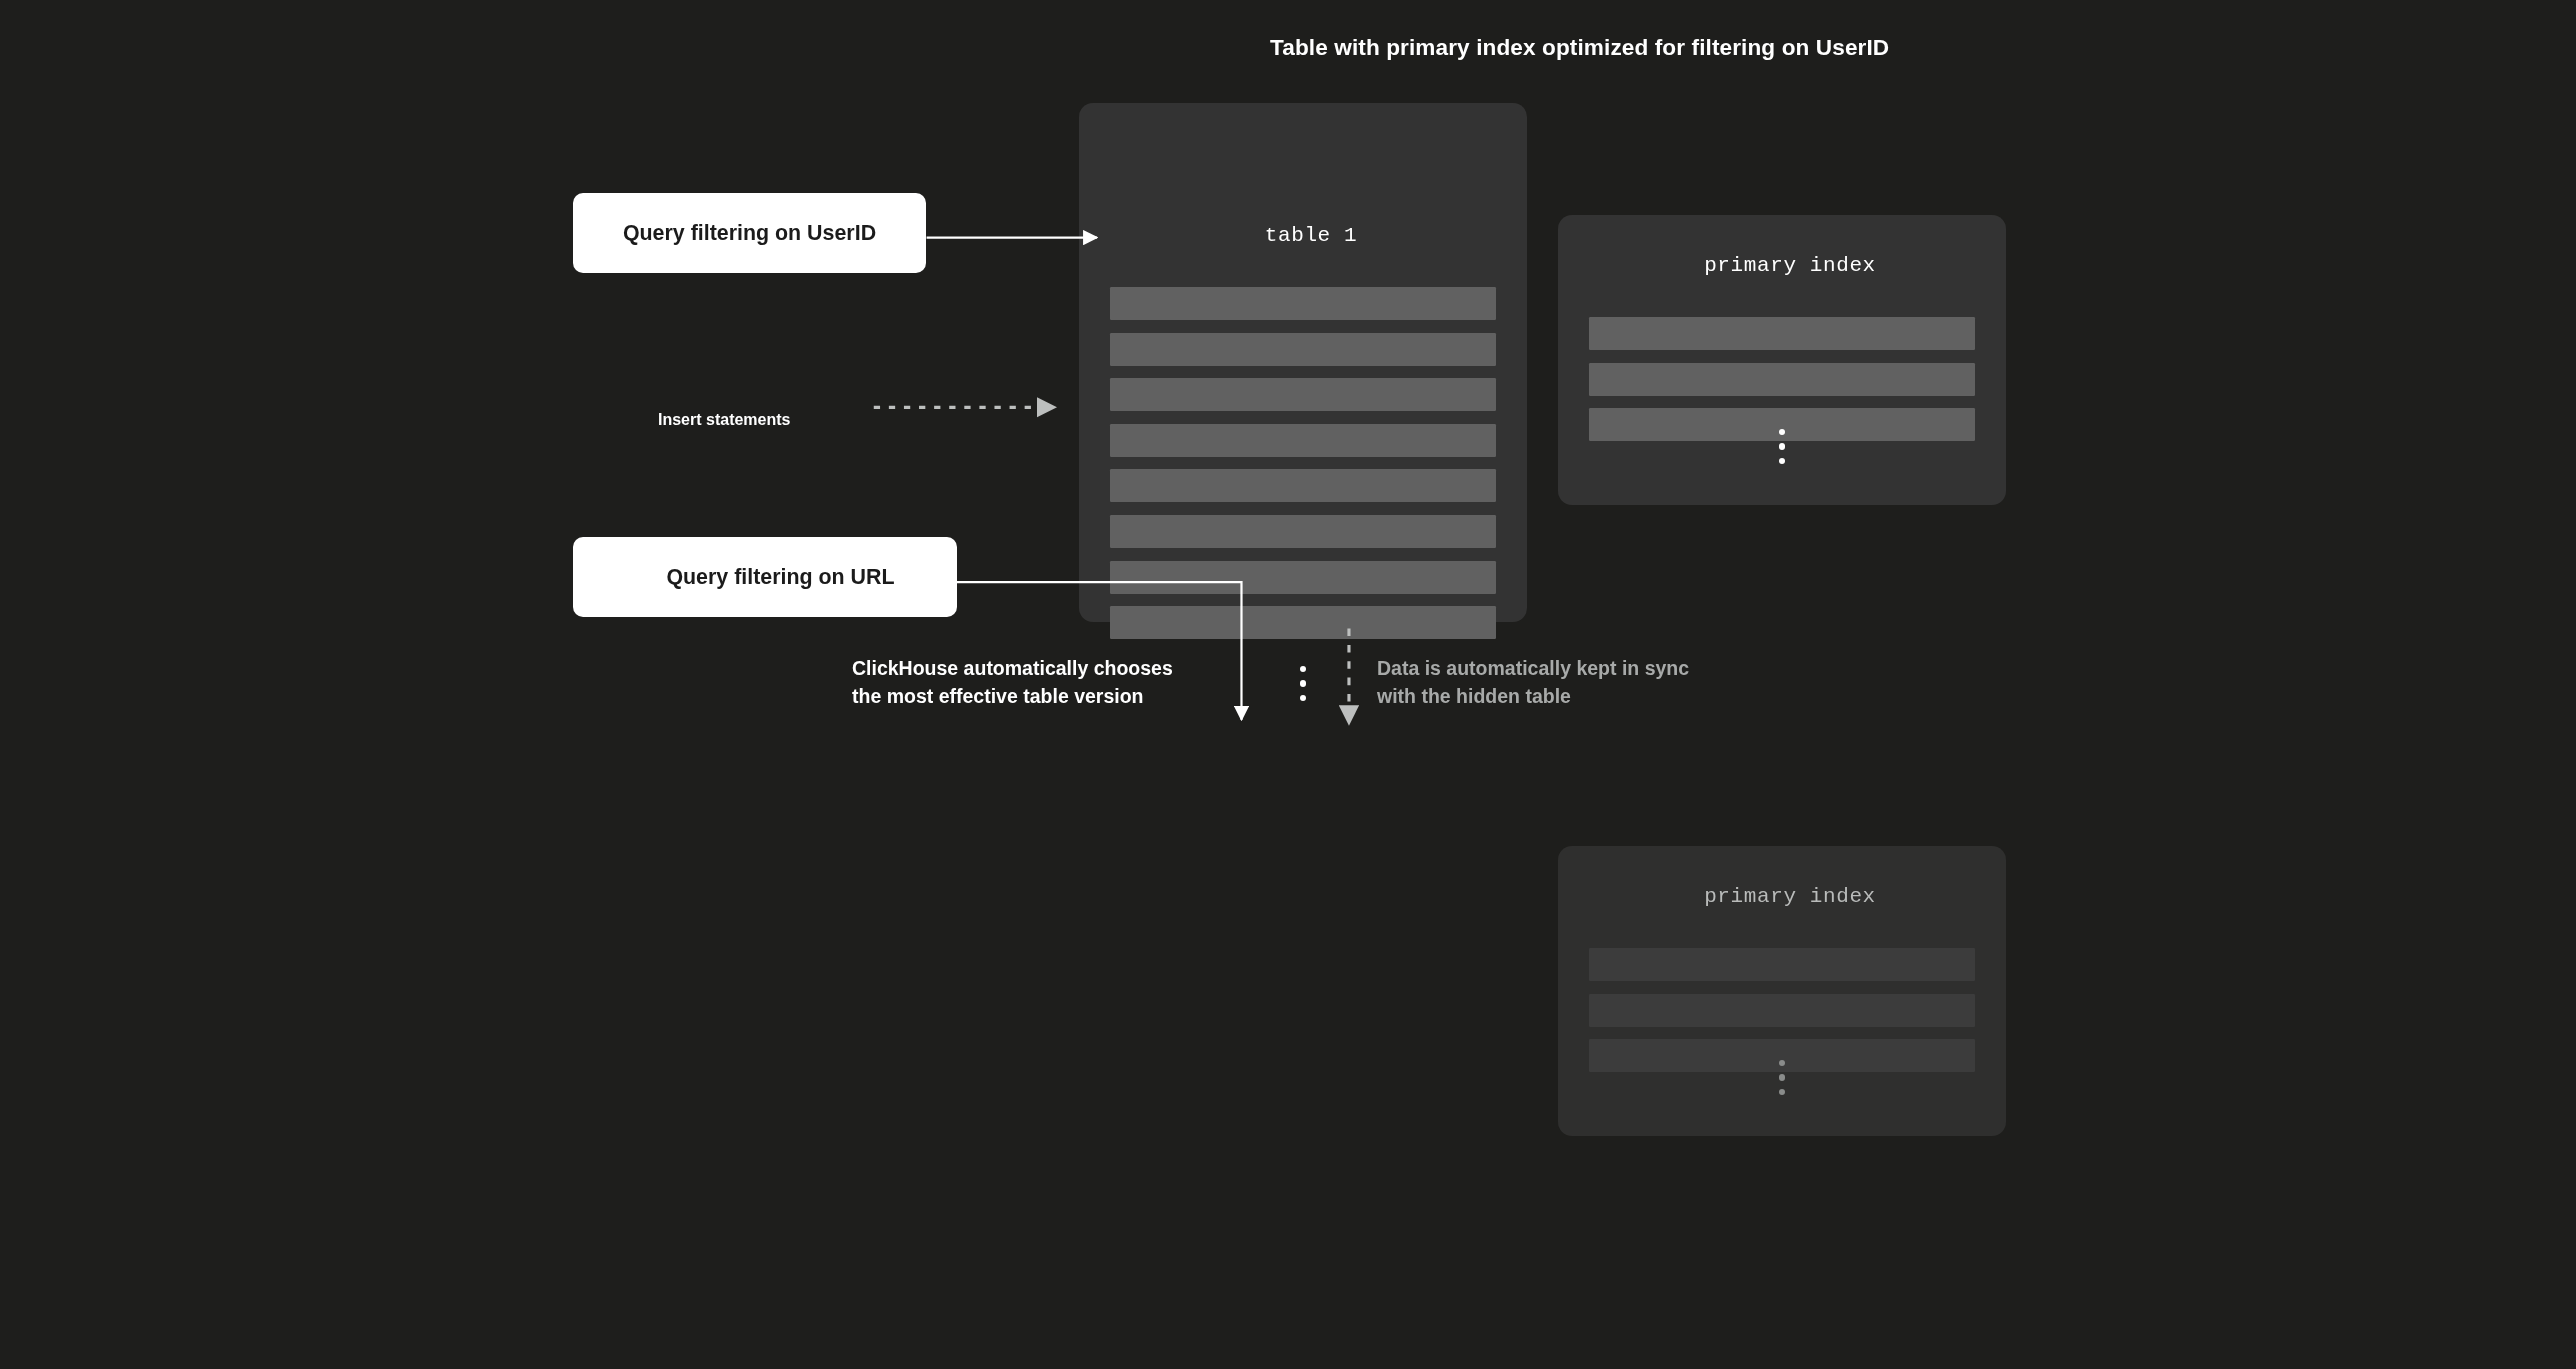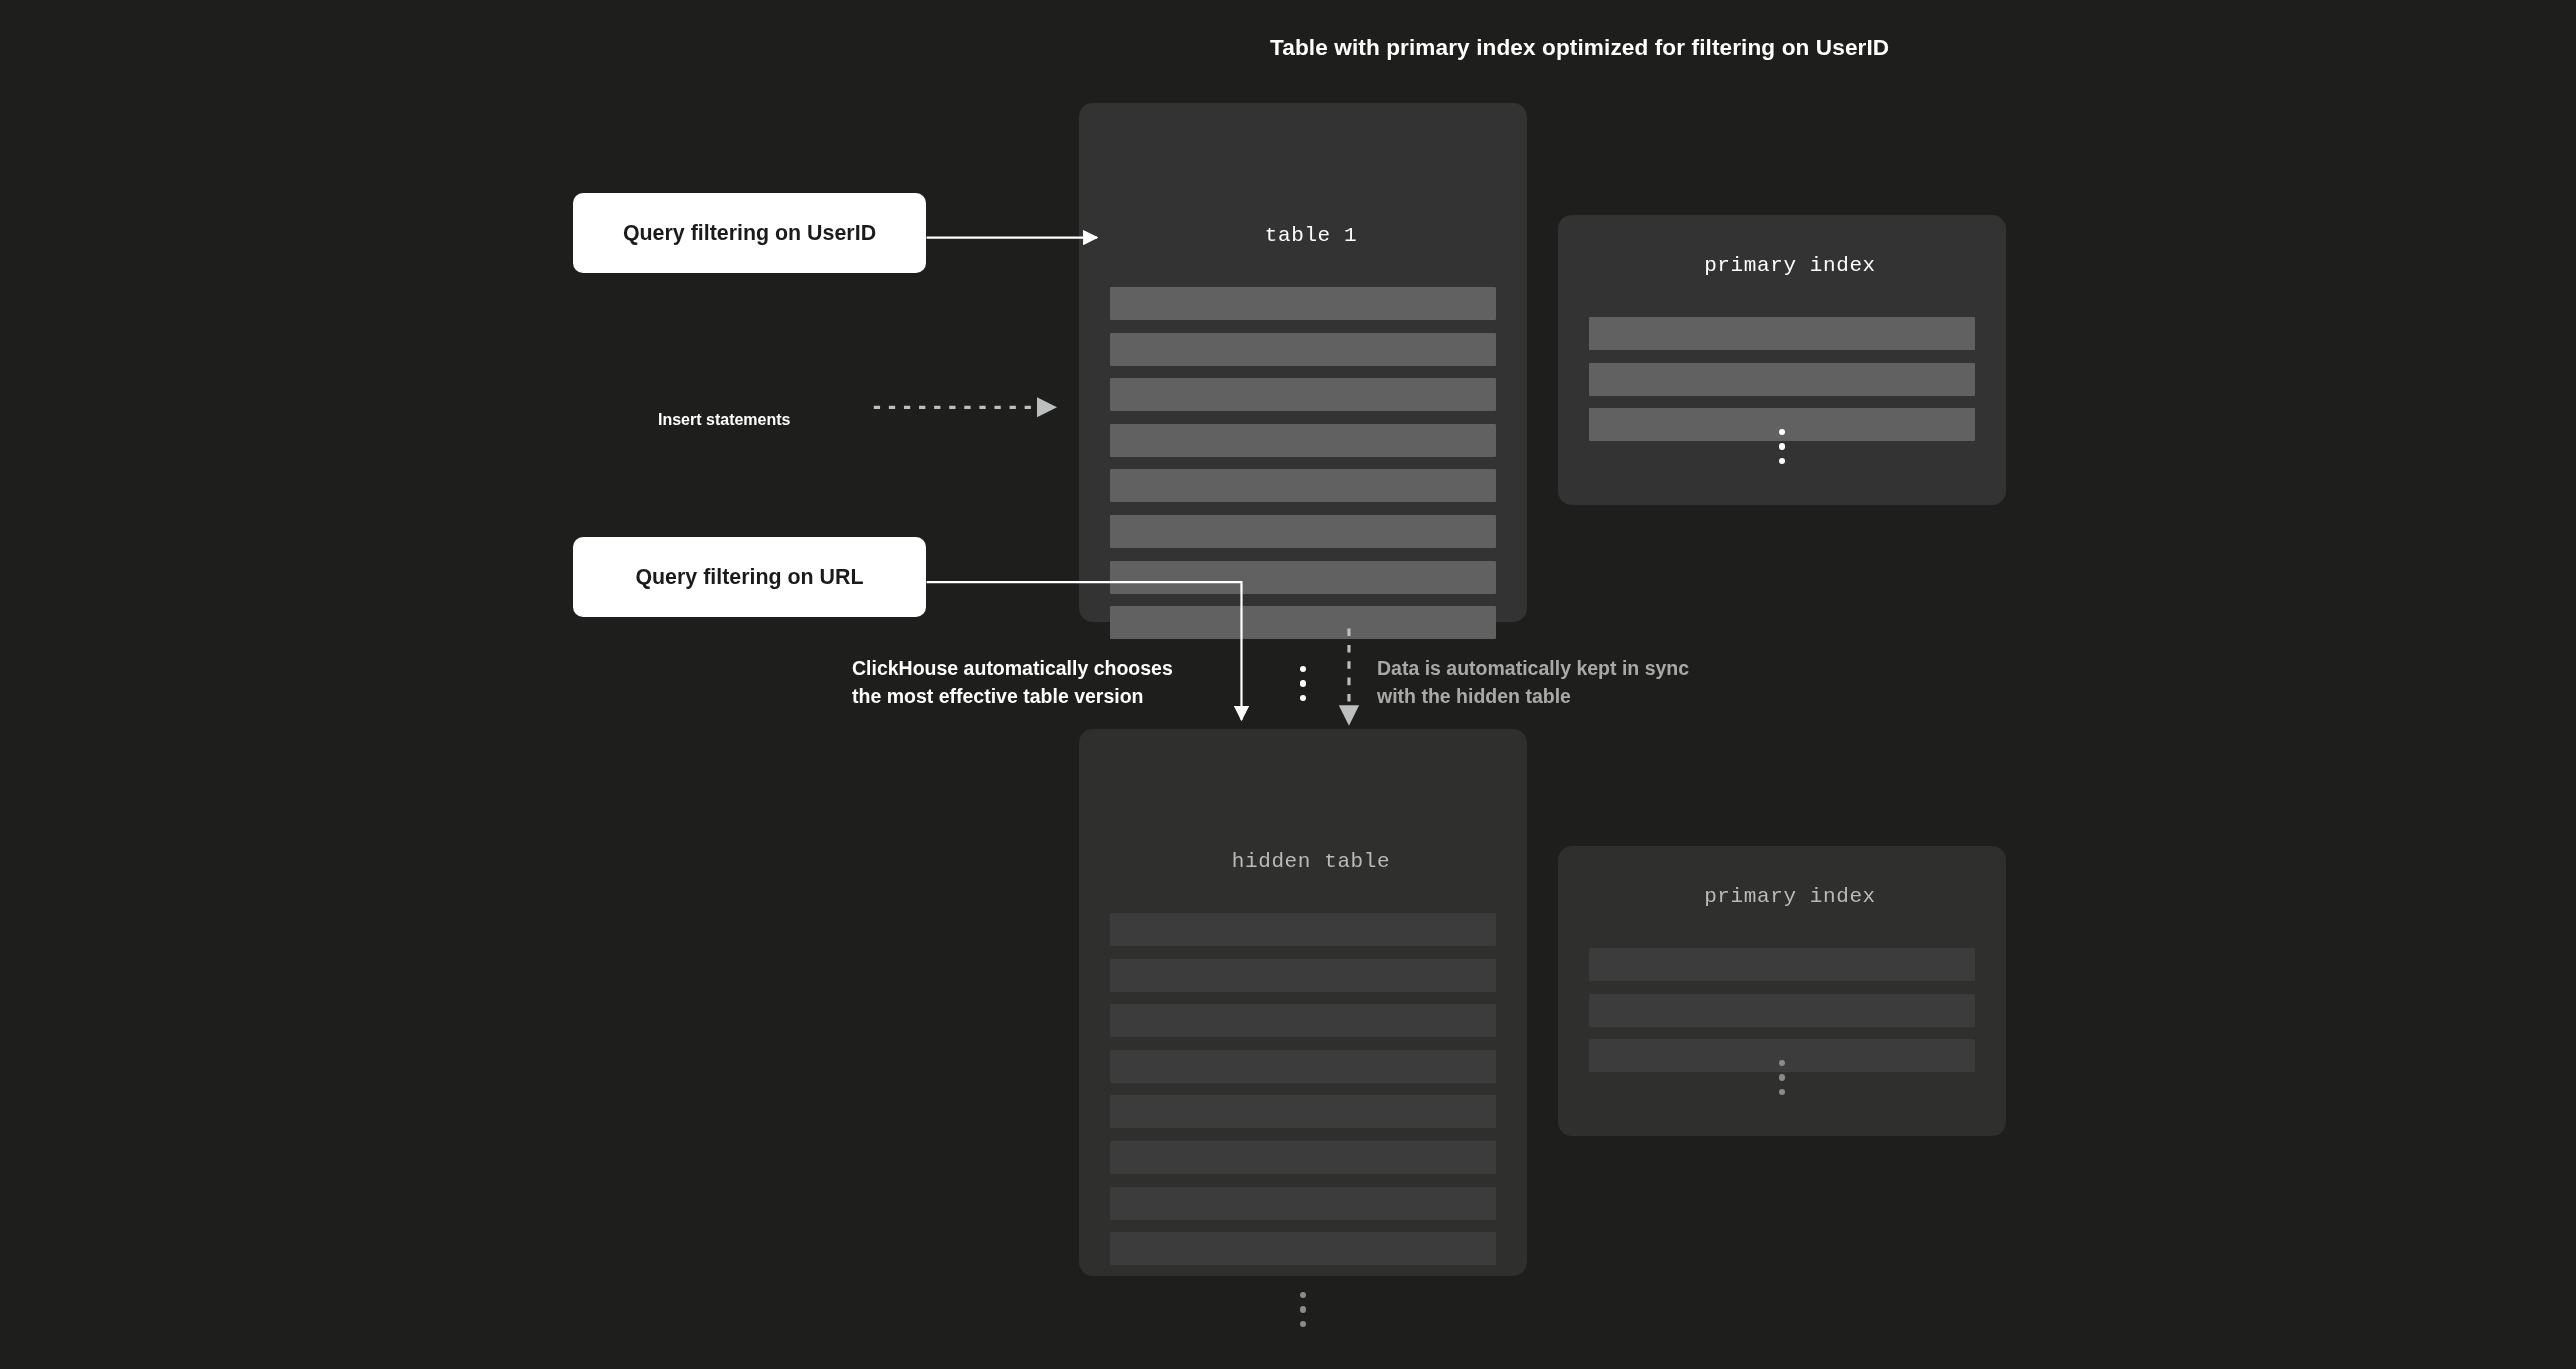--- a/index.html
+++ b/index.html
@@ -116,21 +116,21 @@
     color: #1b1b1b;
     border-radius: 10px;
     display: flex;
     align-items: center;
     justify-content: center;
     font-weight: bold;
     font-size: 21.4px;
     white-space: nowrap;
   }
   #callout-userid { left: 573px; top: 193px; width: 353px; height: 80px; }
-  #callout-url    { left: 573px; top: 537px; width: 353px; height: 80px; }
+  #callout-url    { left: 573px; top: 537px; width: 353px; height: 80px; padding-left: 31px; }
 
   
   .annotation {
     position: absolute;
     font-weight: bold;
     font-size: 19.5px;
     line-height: 28px;
     white-space: pre-line;
   }
   #ann-insert {
@@ -190,38 +190,20 @@
       <div class="row"></div>
       <div class="row"></div>
     </div>
     <div class="vdots">
       <span></span>
         <span></span>
         <span></span>
     </div>
   </div>
 
-  <div class="panel dim" id="hidden-table">
-    <div class="panel-title">hidden table</div>
-    <div class="rows">
-      <div class="row"></div>
-      <div class="row"></div>
-      <div class="row"></div>
-      <div class="row"></div>
-      <div class="row"></div>
-      <div class="row"></div>
-      <div class="row"></div>
-      <div class="row"></div>
-    </div>
-    <div class="vdots">
-      <span></span>
-        <span></span>
-        <span></span>
-    </div>
-  </div>
 
   <div class="panel dim" id="pindex2">
     <div class="panel-title">primary index</div>
     <div class="rows">
       <div class="row"></div>
       <div class="row"></div>
       <div class="row"></div>
     </div>
     <div class="vdots">
       <span></span>

